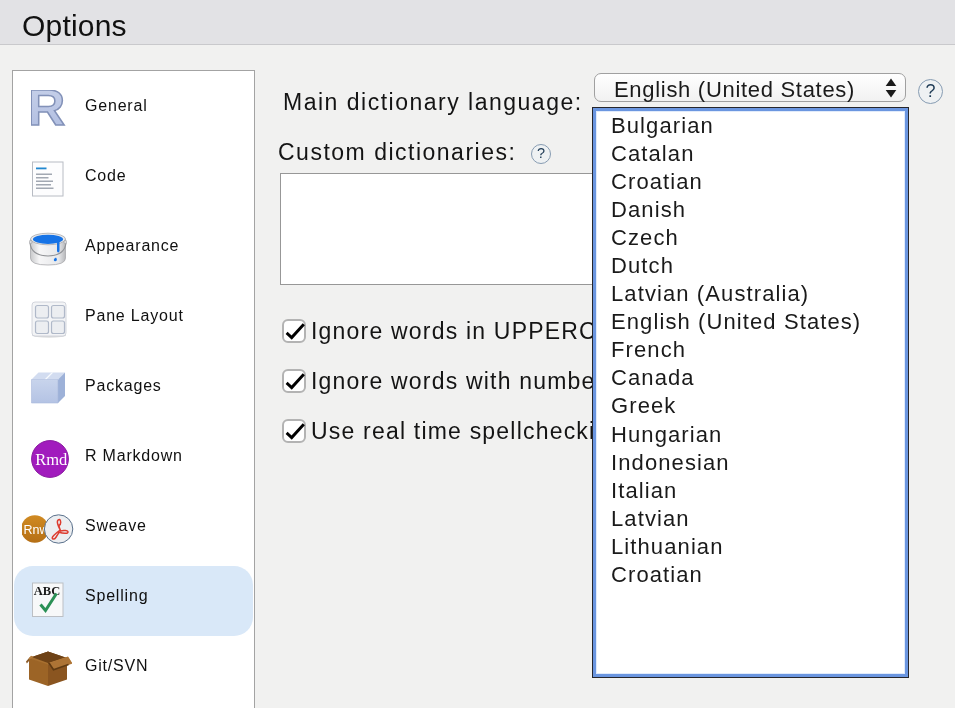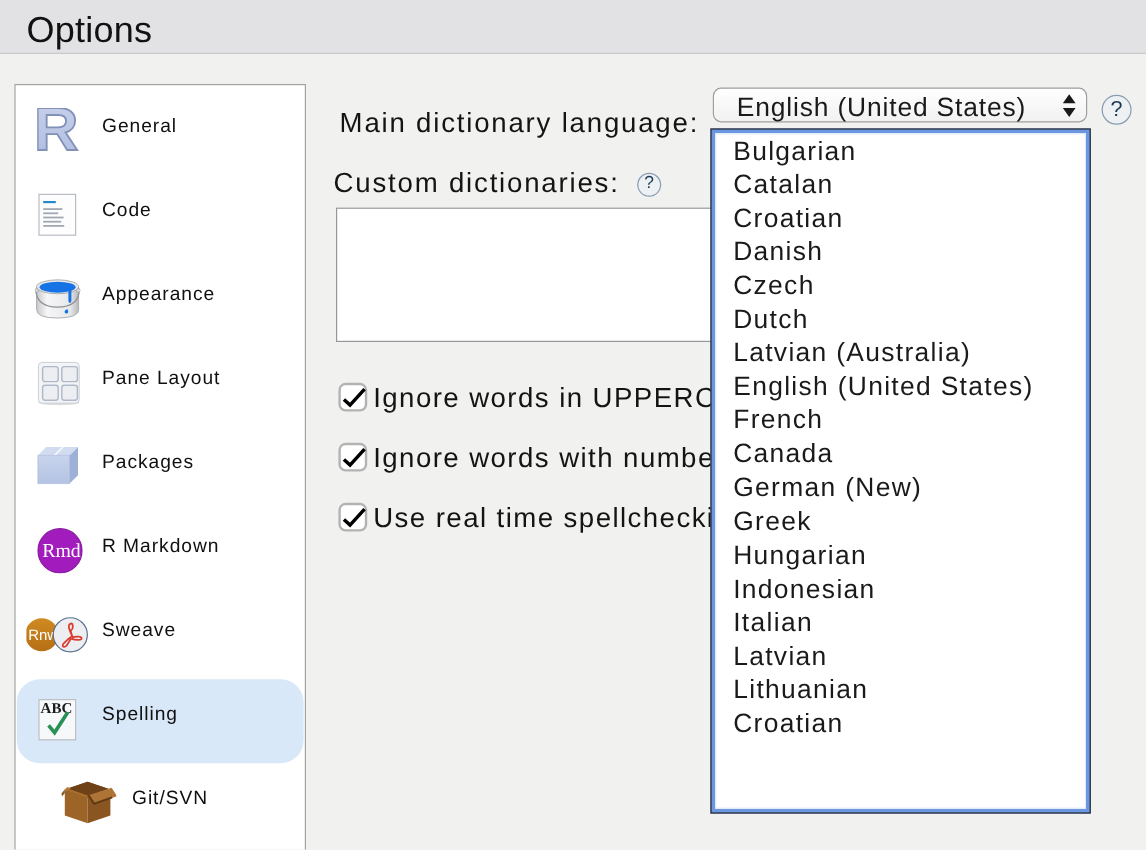--- a/index.html
+++ b/index.html
@@ -138,21 +138,21 @@
       <span class="lbl">Sweave</span>
     </div>
   <div class="item sel" style="top:495px;border-radius:19px;">
       <svg class="icon" viewBox="0 0 38 38">
     <rect x="1.5" y="3" width="30.5" height="33.5" fill="#f7f8f9" stroke="#bcbfc4" stroke-width="1"></rect>
     <text x="2.8" y="14.5" font-family="'Liberation Serif',serif" font-weight="bold" font-size="12.5" fill="#1a1a1a">ABC</text>
     <path d="M9.5 24.5 L14.5 30.5 L25.5 13.5" stroke="#2a9055" stroke-width="3" fill="none"></path>
   </svg>
       <span class="lbl">Spelling</span>
     </div>
-  <div class="item" style="top:565px;margin-left:25px;">
+  <div class="item" style="top:565px;">
       <svg class="icon" viewBox="0 0 46 40" style="width:46px;height:40px;left:12px;top:12px;">
     <polygon points="3,10 22,3.5 41,10 22,17" fill="#7c4c1b"></polygon>
     <polygon points="3,10 22,3.5 41,10 22,15" fill="#6e4216"></polygon>
     <polygon points="3,10.5 4.8,8.8 22,15 22,17.5" fill="#a87030"></polygon>
     <polygon points="3,10 22,16.5 22,38 3,31.5" fill="#9c6426"></polygon>
     <polygon points="22,16.5 41,10 41,31.5 22,38" fill="#8a5520"></polygon>
     <polygon points="3,10 5,7.8 8,8.8 3,11.5" fill="#b57d3e"></polygon>
     <polygon points="0,13.5 3,10 3,13 0.8,15.5" fill="#8a5a28"></polygon>
     <polygon points="23,14.8 42,8.5 46.5,15.5 27.5,22" fill="#b87e3e"></polygon>
     <polygon points="23.5,15 42,8.8 46,15.2 27.5,21.4" fill="#ad7435"></polygon>
@@ -198,21 +198,20 @@
   <div class="row">Bulgarian</div>
   <div class="row">Catalan</div>
   <div class="row">Croatian</div>
   <div class="row">Danish</div>
   <div class="row">Czech</div>
   <div class="row">Dutch</div>
   <div class="row">Latvian (Australia)</div>
   <div class="row">English (United States)</div>
   <div class="row">French</div>
   <div class="row">Canada</div>
-  <div class="row">German (New)</div>
   <div class="row">Greek</div>
   <div class="row">Hungarian</div>
   <div class="row">Indonesian</div>
   <div class="row">Italian</div>
   <div class="row">Latvian</div>
   <div class="row">Lithuanian</div>
   <div class="row">Croatian</div>
 </div>
   </div>
 

